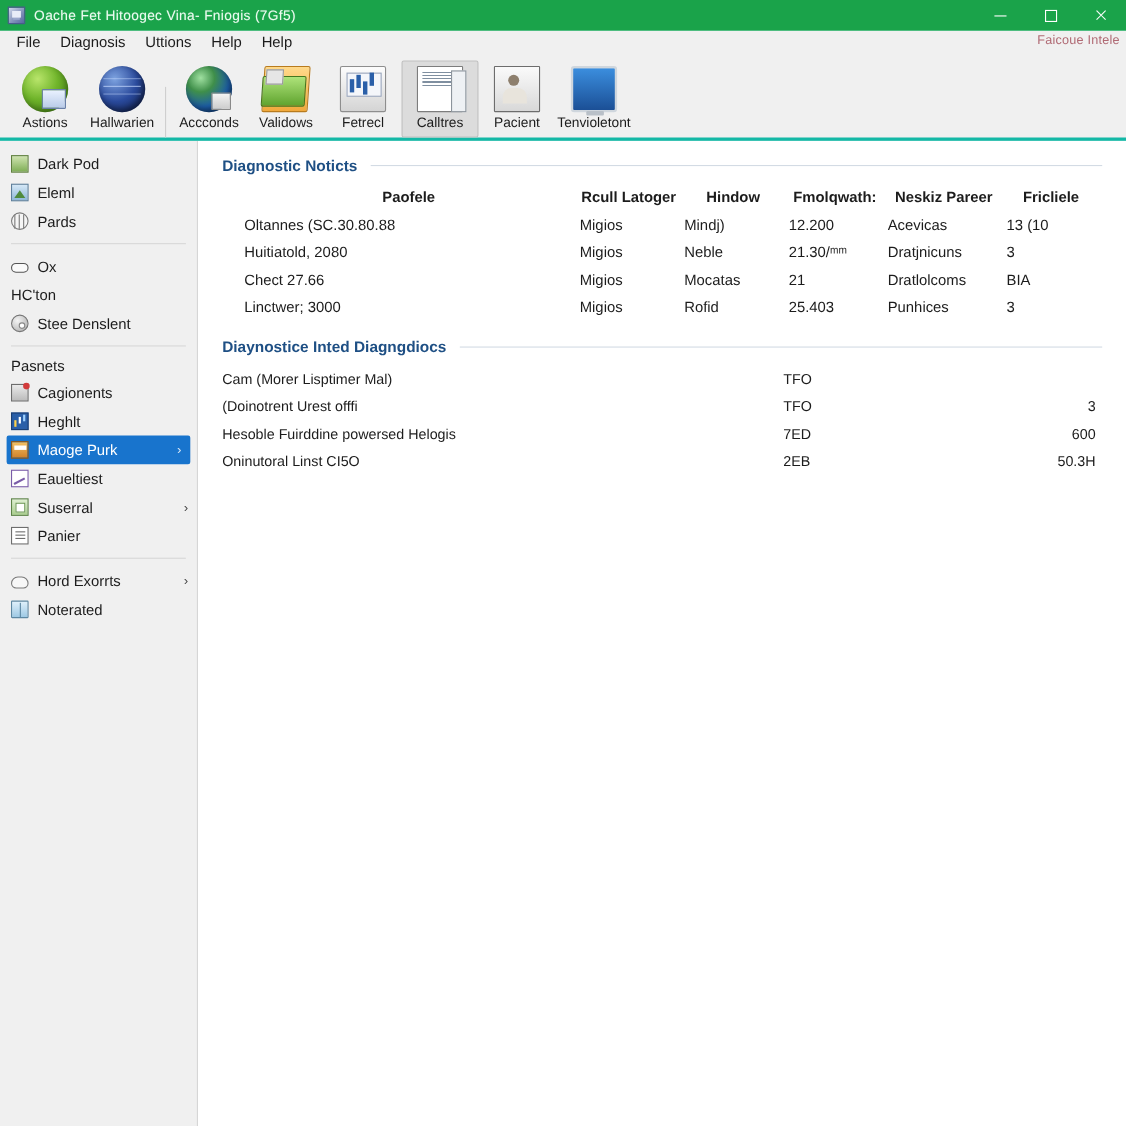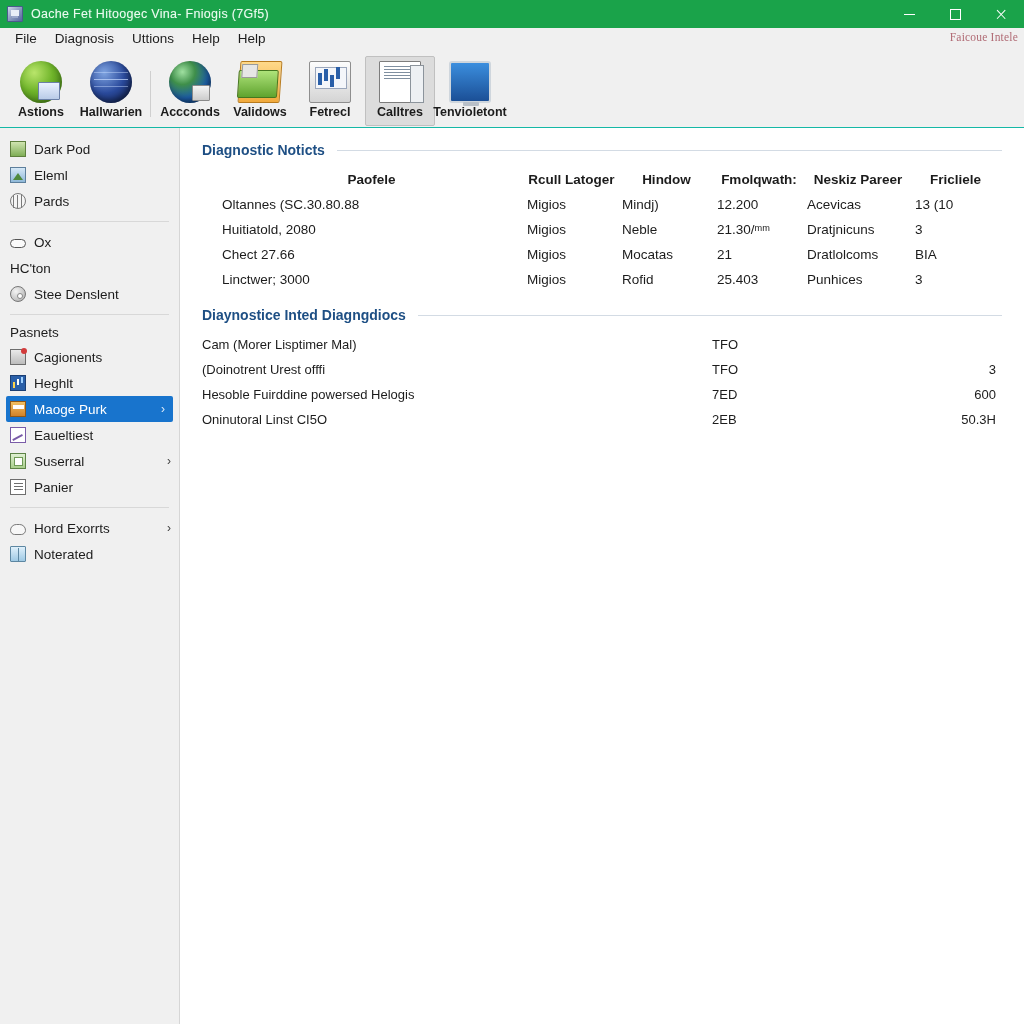--- a/index.html
+++ b/index.html
@@ -90,34 +90,32 @@
     padding: 1px 9px;
     white-space: nowrap;
   }
   .hint-text {
     position: absolute;
     right: 6px; top: 3px;
     font-size: 11.5px;
     color: #b06a74;
     white-space: nowrap;
     letter-spacing: 0.2px;
-    font-family: Liberation Serif, serif;
   }
 
   
   .toolbar {
     flex: 0 0 78px;
     height: 78px;
     background: #f0f0f0;
     display: flex;
-    align-items: center;
+    align-items: flex-end;
     padding: 4px 0 0 6px;
-    border-bottom: 1px solid #14b8a6;
+    border-bottom: 3px solid #14b8a6;
     position: relative;
-    font-weight: bold;
   }
   .tb-btn {
     width: 70px; height: 70px;
     display: flex; flex-direction: column;
     align-items: center; justify-content: flex-start;
     padding-top: 4px;
     border: 1px solid transparent;
     border-radius: 2px;
   }
   .tb-btn.selected {
@@ -436,20 +434,24 @@
     </div>
     <div class="tb-btn">
       <span class="tb-ico ico-monitor-chart"></span>
       <span class="tb-label">Fetrecl</span>
     </div>
     <div class="tb-btn selected">
       <span class="tb-ico ico-doc-pages"></span>
       <span class="tb-label">Calltres</span>
     </div>
     <div class="tb-btn">
+      <span class="tb-ico ico-person-card"></span>
+      <span class="tb-label">Pacient</span>
+    </div>
+    <div class="tb-btn">
       <span class="tb-ico ico-display"></span>
       <span class="tb-label">Tenvioletont</span>
     </div>
   </div>
 
   <div class="body-area">
 
     <div class="sidebar">
       <div class="nav-row">
         <span class="nav-ico si-img"></span>

